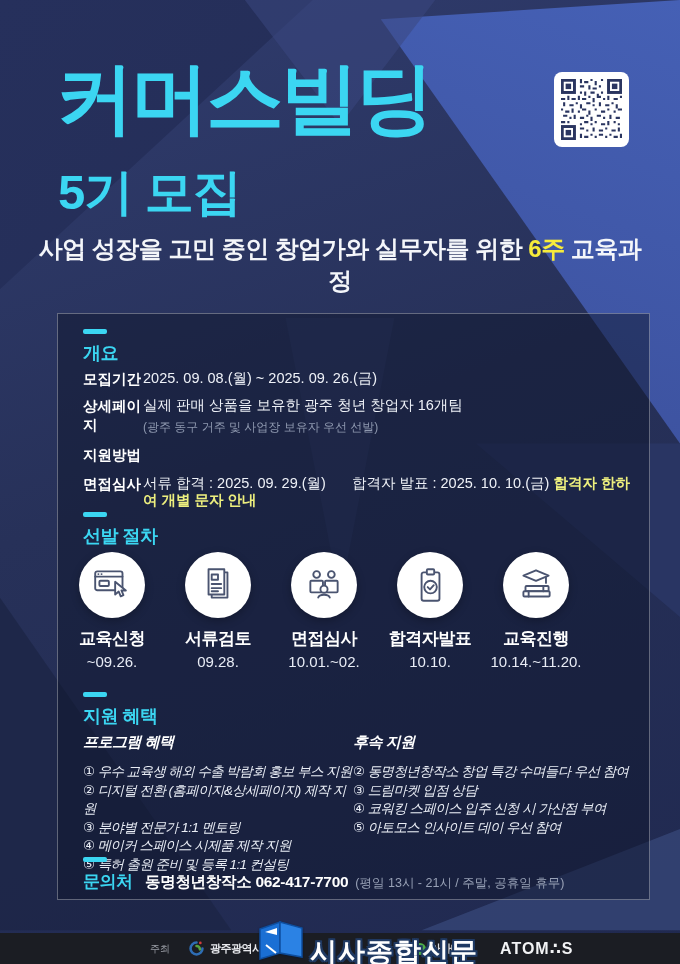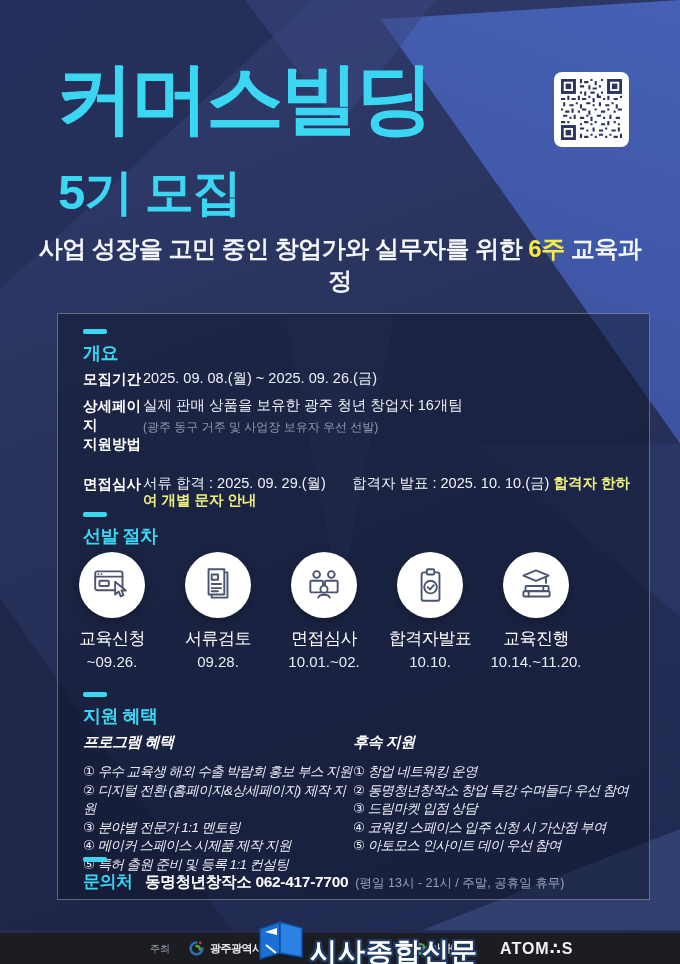--- a/index.html
+++ b/index.html
@@ -47,21 +47,21 @@
   .note{ color:#edef7e; font-weight:700; }
   .gap{ display:inline-block; width:26px; }
 
   
   .steps{ position:absolute; left:6px; top:238px; width:520px; display:flex; justify-content:space-between; }
   .step{ width:96px; text-align:center; }
   .circle{ width:66px; height:66px; border-radius:50%; background:#fff; margin:0 auto;
            display:flex; align-items:center; justify-content:center;
            box-shadow:0 3px 8px rgba(0,0,0,.25); }
   .circle svg{ width:42px; height:42px; }
-  .step .slabel{ margin-top:9px; font-size:17px; font-weight:400; color:#fff; letter-spacing:-0.5px; }
+  .step .slabel{ margin-top:9px; font-size:17px; font-weight:700; color:#fff; letter-spacing:-0.5px; }
   .step .sdate{ margin-top:3px; font-size:15px; font-weight:500; color:#e8ecf5; }
 
   
   .bcol{ position:absolute; top:419px;font-style:italic; }
   .bcol.c1{ left:25px; width:270px; }
   .bcol.c2{ left:295px; width:285px; }
   .btitle{ font-size:15px; font-weight:800; color:#fff; letter-spacing:-0.5px; }
   .bitems{ list-style:none; margin-top:11px; }
   .bitems li{ font-size:13.5px; font-weight:400; color:#e9edf5; line-height:18.5px; letter-spacing:-0.6px; }
 
@@ -134,21 +134,21 @@
     </div>
 
     <div class="row" style="top:83px;">
       <span class="rlabel">상세페이지</span>
       <span class="rvalue">
         <span class="rline">실제 판매 상품을 보유한 광주 청년 창업자 16개팀</span>
         <span class="rline rsub">(광주 동구 거주 및 사업장 보유자 우선 선발)</span>
       </span>
     </div>
 
-    <div class="row" style="top:121px;flex-direction:column;">
+    <div class="row" style="top:132px;flex-direction:column;">
       <span class="rlabel">지원방법</span>
     </div>
 
     <div class="row" style="top:161px;">
       <span class="rlabel">면접심사</span>
       <span class="rvalue">
         <span>서류 합격 : 2025. 09. 29.(월)</span><span class="gap"></span><span>합격자 발표 : 2025. 10. 10.(금)</span>
         <span class="note">합격자 한하여 개별 문자 안내</span>
       </span>
     </div>
@@ -233,21 +233,20 @@
         <li>② 디지털 전환 (홈페이지&amp;상세페이지) 제작 지원</li>
         <li>③ 분야별 전문가 1:1 멘토링</li>
         <li>④ 메이커 스페이스 시제품 제작 지원</li>
         <li>⑤ 특허 출원 준비 및 등록 1:1 컨설팅</li>
       </ul>
     </div>
 
     <div class="bcol c2">
       <div class="btitle">후속 지원</div>
       <ul class="bitems">
-        <li>① 창업 네트워킹 운영</li>
         <li>② 동명청년창작소 창업 특강 수며들다 우선 참여</li>
         <li>③ 드림마켓 입점 상담</li>
         <li>④ 코워킹 스페이스 입주 신청 시 가산점 부여</li>
         <li>⑤ 아토모스 인사이트 데이 우선 참여</li>
       </ul>
     </div>
 
     <div class="dash" style="left:25px; top:543px;"></div>
     <div class="contact">
       <span class="clabel">문의처</span>

